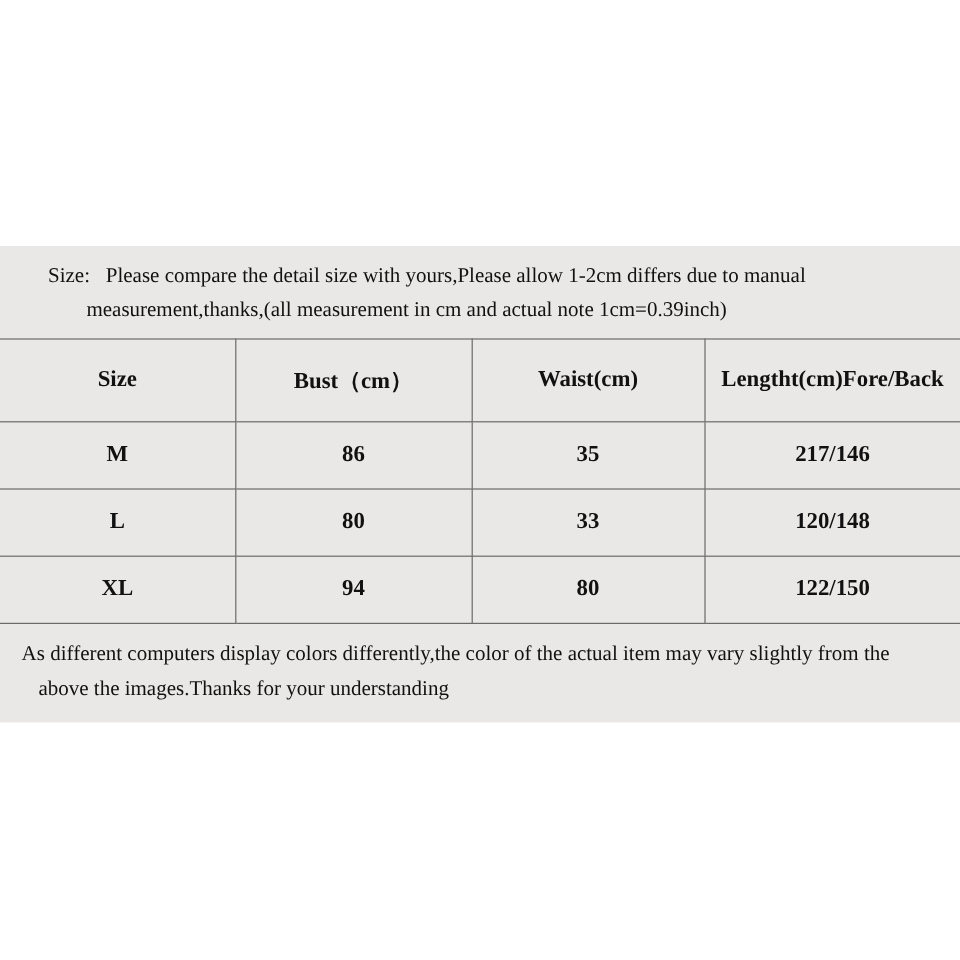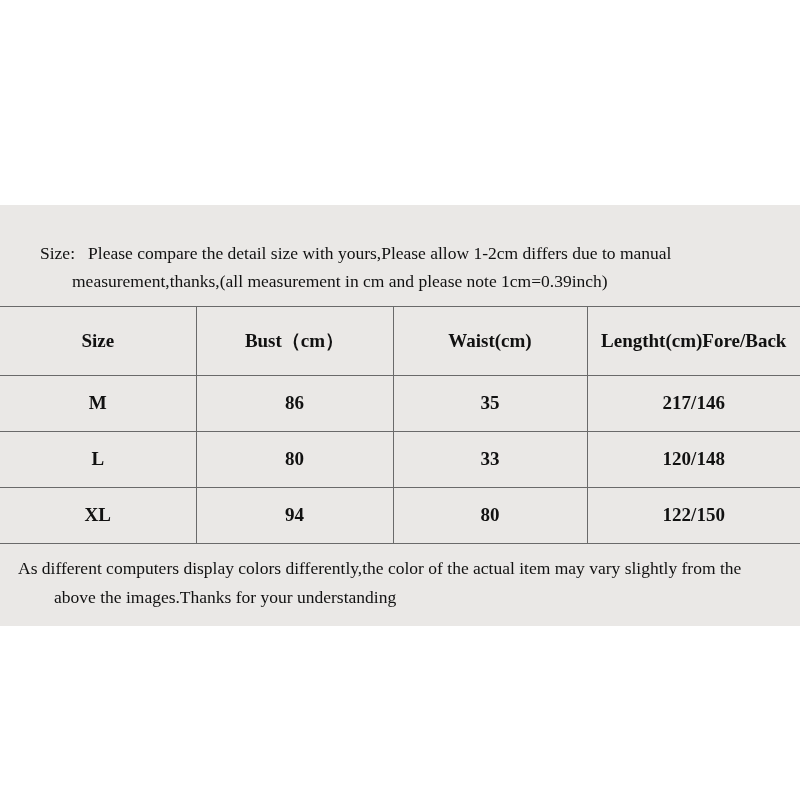--- a/index.html
+++ b/index.html
@@ -21,21 +21,21 @@
   }
   .panel {
     position: absolute;
     left: 0;
     top: 205px;
     width: 800px;
     background: #eae8e6;
     box-sizing: border-box;
   }
   .note-top {
-    padding: 34px 0 10px 0;
+    padding: 10px 0 10px 0;
     color: #111111;
     font-size: 17.5px;
     line-height: 1.62;
   }
   .note-top .line {
     padding-left: 40px;
     white-space: pre;
   }
   .note-top .line.second {
     padding-left: 72px;
@@ -82,32 +82,32 @@
     padding: 10px 0 14px 0;
     color: #111111;
     font-size: 17.5px;
     line-height: 1.66;
   }
   .note-bottom .line {
     padding-left: 18px;
     white-space: nowrap;
   }
   .note-bottom .line.second {
-    padding-left: 54px;
+    padding-left: 32px;
   }
 </style>
 </head>
 <body>
 
 <div class="page">
   <div class="panel">
 
     <div class="note-top">
       <div class="line">Size:   Please compare the detail size with yours,Please allow 1-2cm differs due to manual</div>
-      <div class="line second">measurement,thanks,(all measurement in cm and please note 1cm=0.39inch)</div>
+      <div class="line second">measurement,thanks,(all measurement in cm and actual note 1cm=0.39inch)</div>
     </div>
 
     <table class="size-table">
       <colgroup>
         <col class="c0">
           <col class="c1">
           <col class="c2">
           <col class="c3">
       </colgroup>
       <thead>

